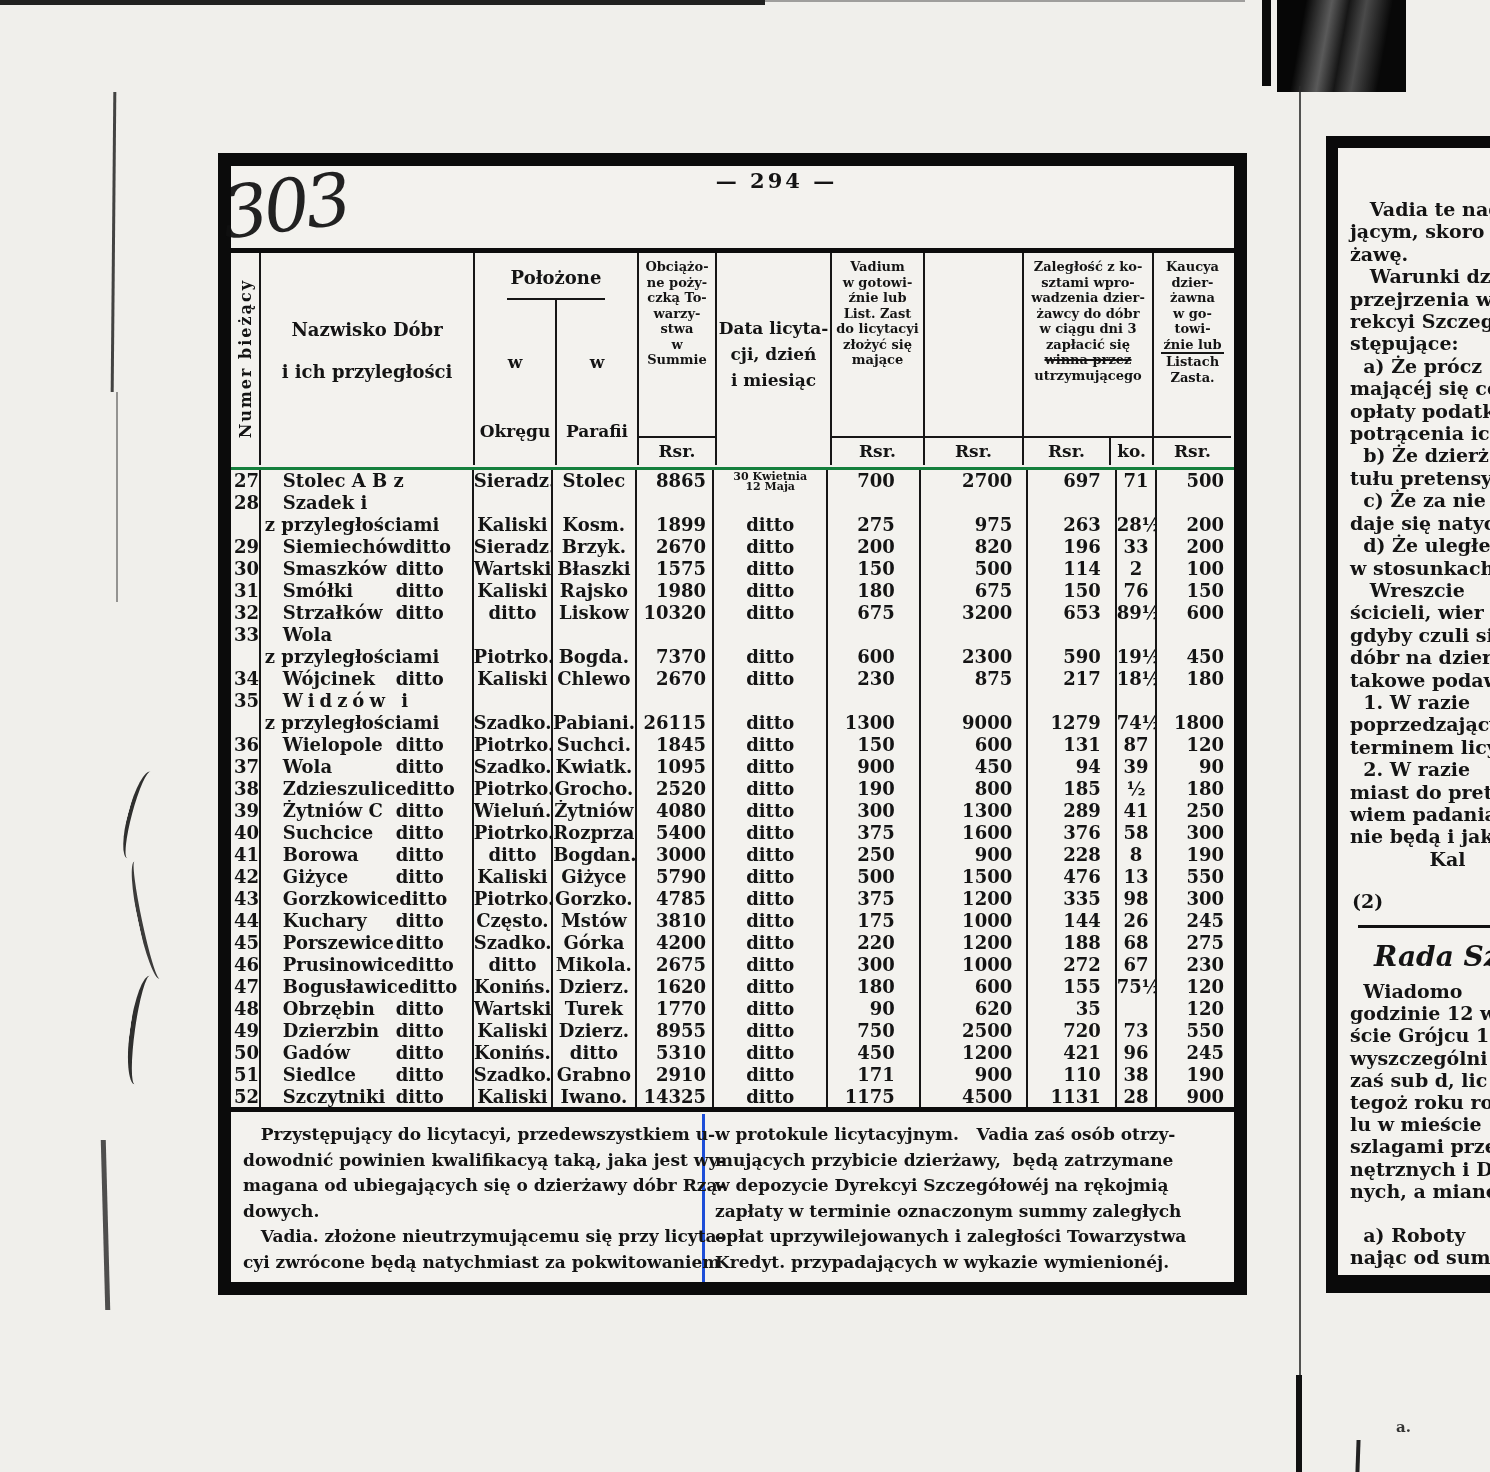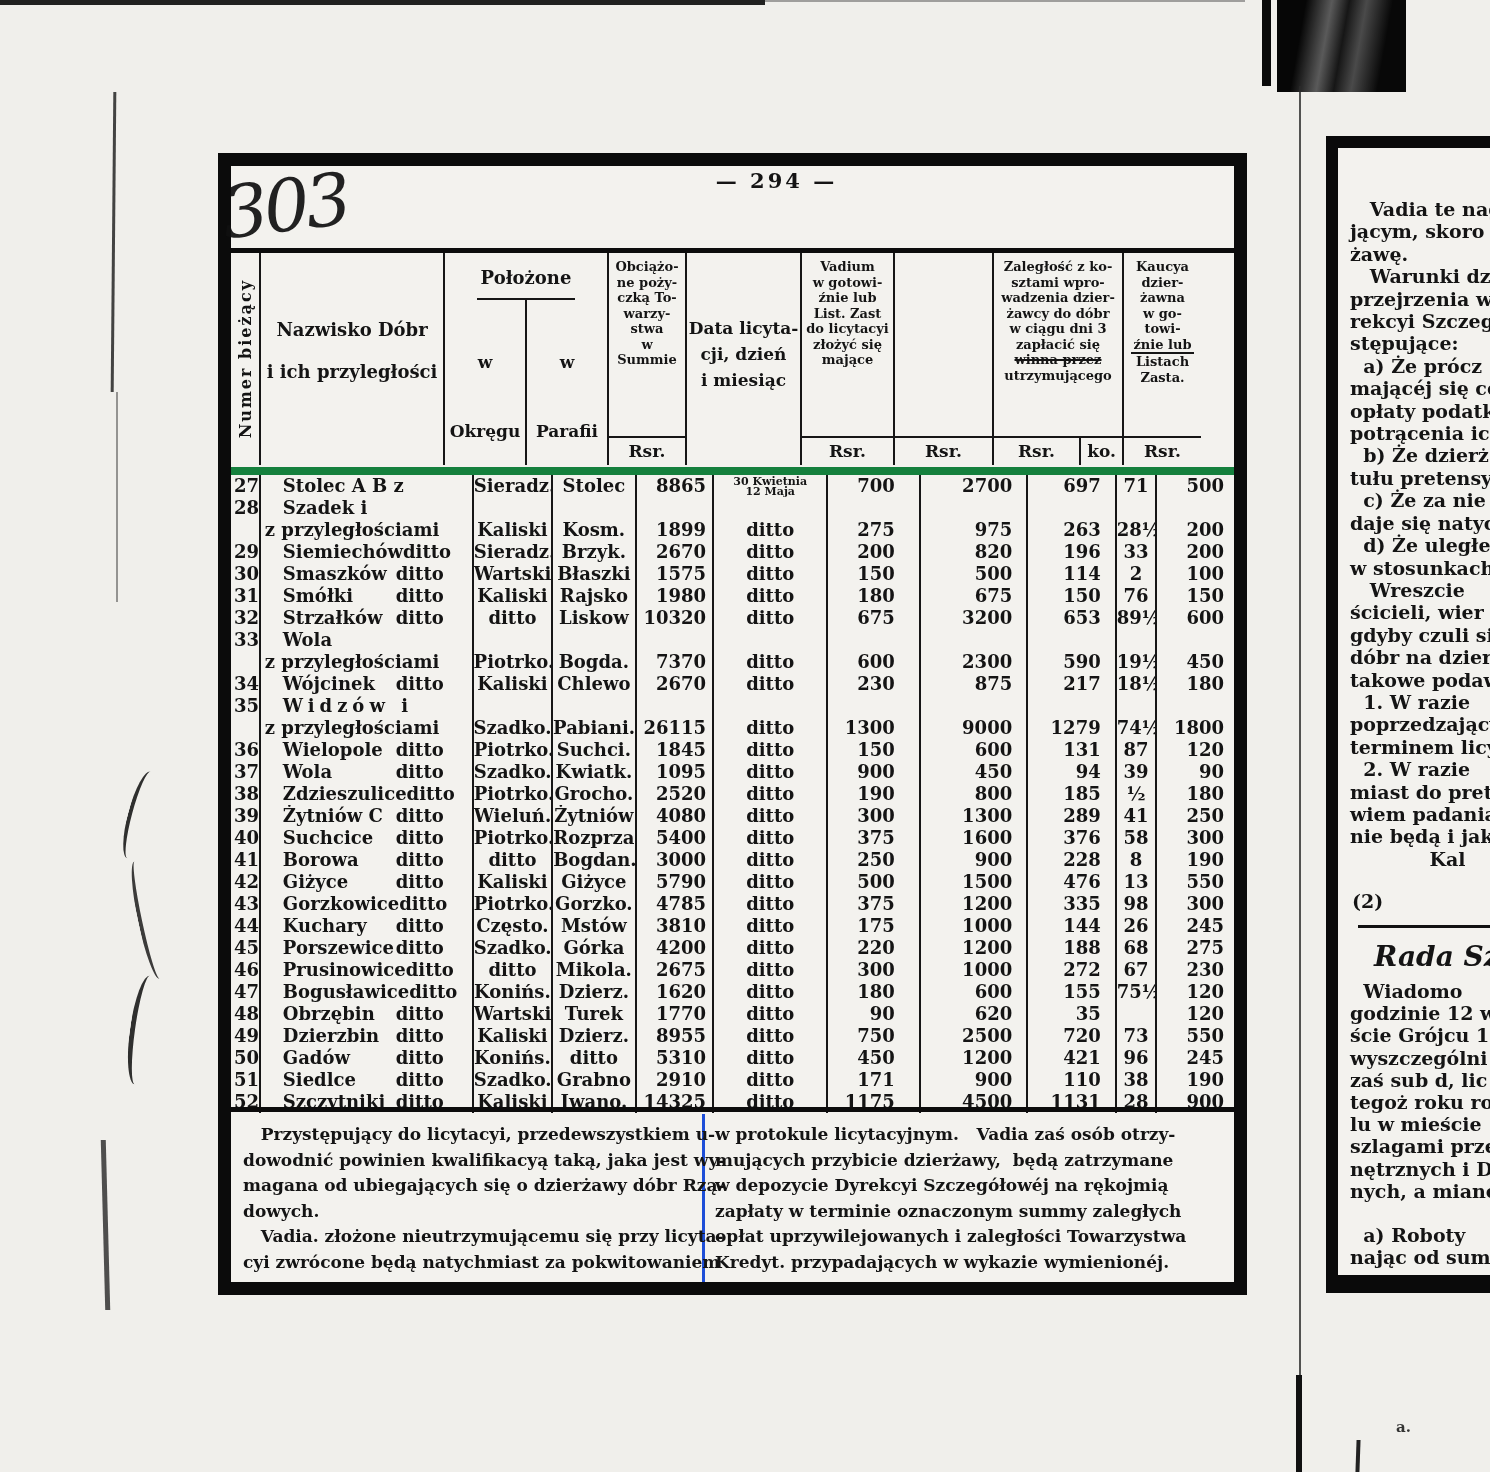--- a/index.html
+++ b/index.html
@@ -23,21 +23,21 @@
     font-size:20px;font-weight:bold;letter-spacing:.5px;}
   .rule1{position:absolute;top:82px;left:0;width:100%;height:5px;background:#0c0c0c;}
   .rule2{position:absolute;top:941px;left:0;width:100%;height:5px;background:#0c0c0c;}
 
   
   .thead{position:absolute;top:87px;left:0;width:1003px;height:212px;
     display:flex;border-bottom:0;}
   .hc{box-sizing:border-box;border-right:2px solid #161616;display:flex;
     flex-direction:column;align-items:center;text-align:center;font-weight:bold;}
   .hc:last-child{border-right:none;}
-  .w-num{width:30px}.w-name{width:184px}.w-pol{width:164px}.w-sum{width:78px}
+  .w-num{width:30px}.w-name{width:214px}.w-pol{width:164px}.w-sum{width:78px}
   .w-date{width:115px}.w-vad{width:93px}.w-cena{width:99px}.w-zal{width:130px}.w-kau{width:77px}
   .h-vert{justify-content:center;}
   .h-vert span{writing-mode:vertical-rl;transform:rotate(180deg);
     font-size:16px;letter-spacing:2px;white-space:nowrap;}
   .h-name{padding-top:56px;font-size:18px;line-height:42px;white-space:pre-line;}
   .h-pol-title{padding-top:14px;font-size:18px;}
   .h-pol-rule{width:98px;height:2px;background:#161616;margin-top:10px;}
   .h-pol-sub{display:flex;width:100%;flex:1;margin-top:0;}
   .h-pol-cell{box-sizing:border-box;display:flex;flex-direction:column;
     align-items:center;font-size:17px;flex:1;}
@@ -52,21 +52,21 @@
   .u-line{border-bottom:2px solid #161616;padding:0 2px;}
   .unit{margin-top:auto;width:100%;border-top:2px solid #161616;
     font-size:17px;padding:3px 0 4px;text-align:center;box-sizing:border-box;}
   .unit-split{margin-top:auto;width:100%;display:flex;border-top:2px solid #161616;}
   .unit-split span{box-sizing:border-box;font-size:17px;padding:3px 0 4px;text-align:center;}
   .unit-split .uz1{width:87px;border-right:2px solid #161616;}
   .unit-split .uz2{width:41px;}
 
   
   .tbody{position:absolute;top:301px;left:0;width:1003px;height:638px;
-    border-top:8px solid #15803d;box-sizing:border-box;}
+    border-top:3px solid #15803d;box-sizing:border-box;}
   .tr{display:flex;height:22px;line-height:21px;font-size:18px;font-weight:bold;}
   .c{box-sizing:border-box;border-right:2px solid #161616;height:100%;overflow:hidden;}
   .c-num{width:30px;padding-left:3px;}
   .c-name{width:214px;display:flex;padding-left:22px;padding-right:28px;}
   .tr.cont .c-name{padding-left:4px;}
   .c-name .dt{margin-left:auto;}
   .c-name .sp{letter-spacing:5px;}
   .c-okr{width:80px;text-align:center;}
   .c-par{width:84px;text-align:center;}
   .c-sum{width:78px;text-align:right;padding-right:6px;}

